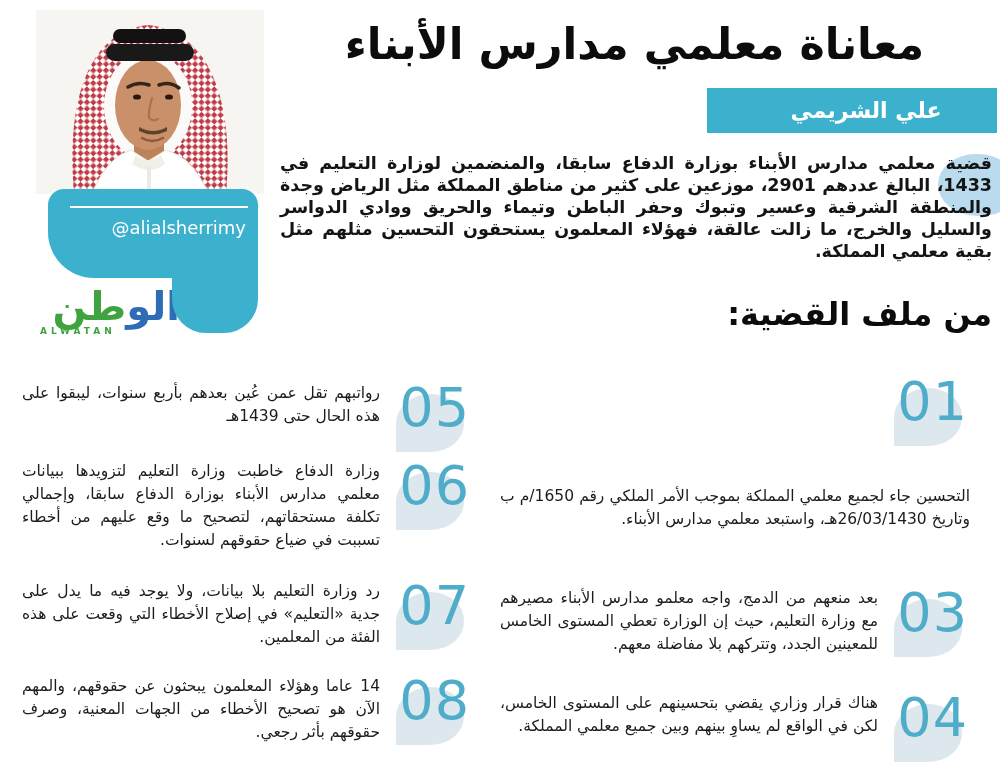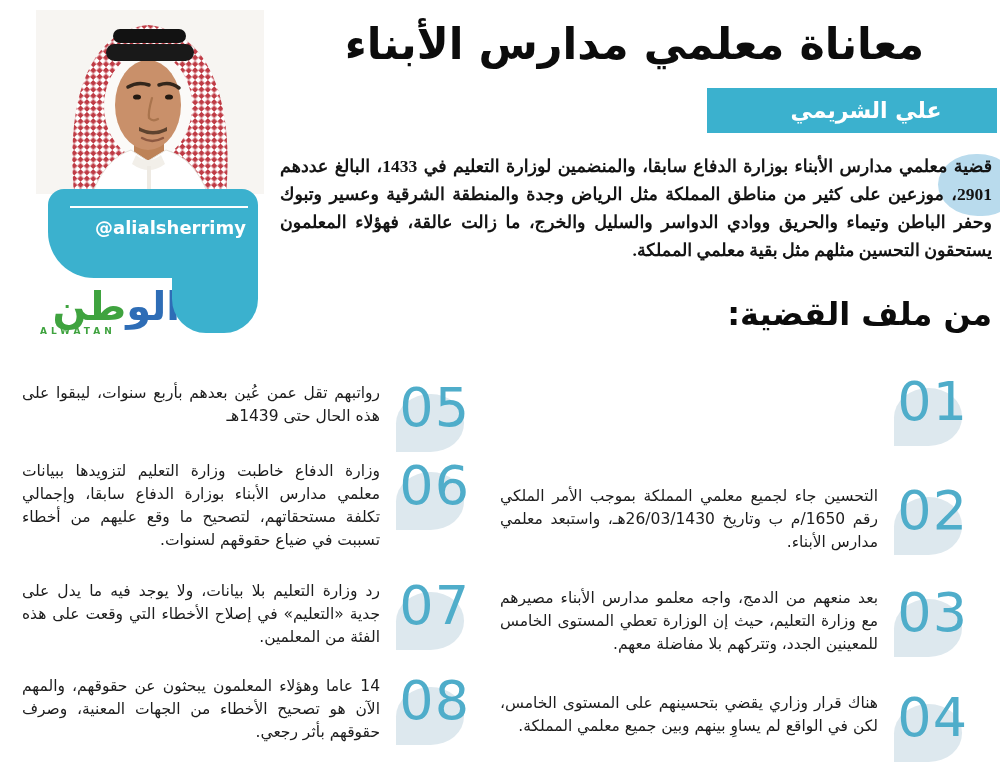--- a/index.html
+++ b/index.html
@@ -22,38 +22,37 @@
   .author-bar{
     position:absolute; top:88px; left:707px; width:290px; height:45px;
     background:var(--teal); display:flex; align-items:center; justify-content:center;
     z-index:2;
     padding-left:28px;
   }
   .author-bar span{ color:#ffffff; font-size:22px; font-weight:bold; direction:rtl; }
   .intro{
     position:absolute; top:152px; right:8px; width:712px;
     direction:rtl; text-align:justify;
-    font-size:17.5px; font-weight:bold; line-height:28px; color:#141414;
+    font-size:17.5px; font-weight:bold; line-height:22px; color:#141414;
     z-index:2;
-    font-family:Liberation Serif, serif;
   }
   .intro-blob{
     position:absolute; left:938px; top:154px; width:78px; height:62px;
     background:var(--intro_blob); border-radius:50% 50% 44% 52%; z-index:1;
   }
   
   .photo{ position:absolute; left:36px; top:10px; width:228px; height:184px; z-index:1; }
   .bubble-band{
     position:absolute; left:48px; top:189px; width:210px; height:89px;
     background:var(--teal); border-radius:16px 16px 0 46px; z-index:3;
   }
   .bubble-line{ position:absolute; left:22px; right:10px; top:17px; height:2px; background:#ffffff; }
   .handle{
     position:absolute; right:12px; top:28px; color:#ffffff;
-    font-size:18px; font-weight:bold; direction:ltr;
+    font-size:18px; font-weight:normal; direction:ltr;
   }
   .bubble-tail{
     position:absolute; left:172px; top:277px; width:86px; height:56px;
     background:var(--teal); border-radius:0 0 34px 34px; z-index:3;
   }
   .logo{ position:absolute; left:40px; top:284px; width:140px; z-index:2; }
   .logo-ar{ direction:rtl; text-align:right; font-size:40px; font-weight:bold; line-height:44px; }
   .logo-ar .lb{ color:var(--logo_blue); }
   .logo-ar .lg{ color:var(--logo_green); }
   .logo-en{ color:var(--logo_green); font-size:9px; font-weight:bold; letter-spacing:4px; margin-top:-2px; }
@@ -145,24 +144,20 @@
 
   <h2 class="section-heading">من ملف القضية:</h2>
 
   <div class="item colR" style="top:374px">
     <div class="num-box">
       <div class="num-blob"></div>
       <div class="num">01</div>
     </div>
   </div>
   <div class="item colR" style="top:483px">
-    <div class="num-box">
-      <div class="num-blob"></div>
-      <div class="num">02</div>
-    </div>
     <div class="txt">التحسين جاء لجميع معلمي المملكة بموجب الأمر الملكي رقم 1650/م ب وتاريخ 26/03/1430هـ، واستبعد معلمي مدارس الأبناء.</div>
   </div>
   <div class="item colR" style="top:585px">
     <div class="num-box">
       <div class="num-blob"></div>
       <div class="num">03</div>
     </div>
     <div class="txt">بعد منعهم من الدمج، واجه معلمو مدارس الأبناء مصيرهم مع وزارة التعليم، حيث إن الوزارة تعطي المستوى الخامس للمعينين الجدد، وتتركهم بلا مفاضلة معهم.</div>
   </div>
   <div class="item colR" style="top:690px">

